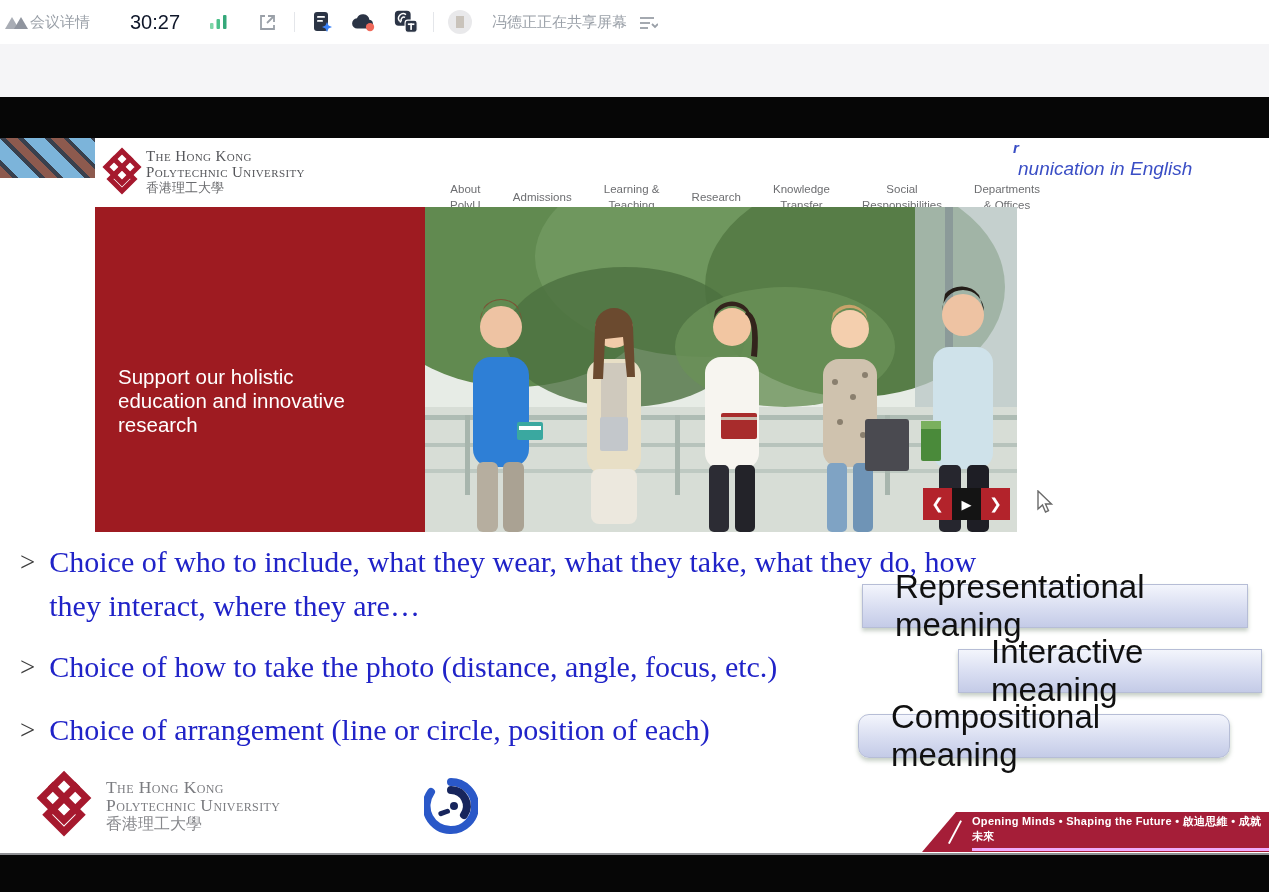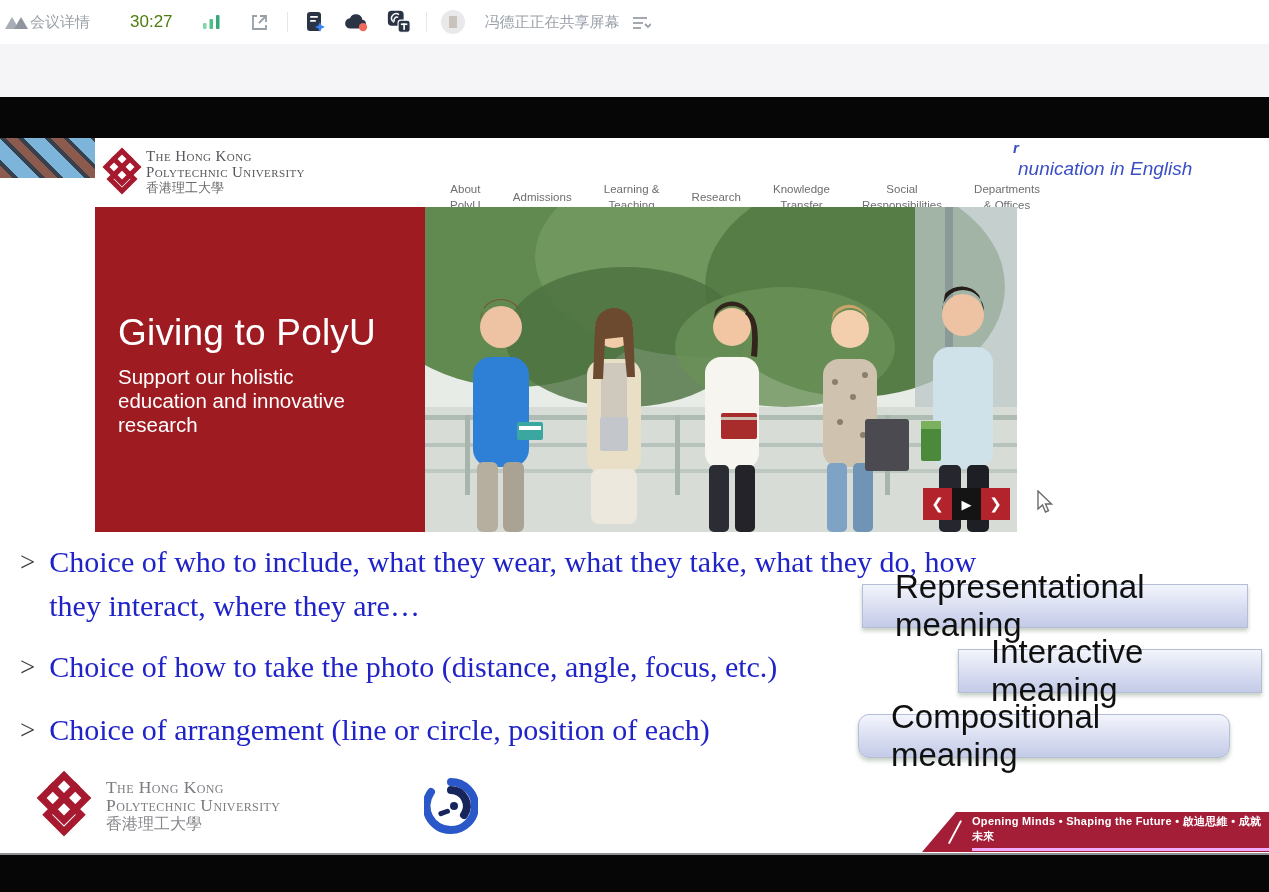--- a/index.html
+++ b/index.html
@@ -2,21 +2,21 @@
 <html><head>
 <meta charset="utf-8">
 <style>
   * { margin:0; padding:0; box-sizing:border-box; }
   body { background:#222; font-family:"Liberation Sans", sans-serif; }
   .screen { position:relative; width:1269px; height:892px; background:#fff; overflow:hidden; margin:0 auto; }
 
   
   .meetbar { position:absolute; left:0; top:0; width:1269px; height:44px; background:#ffffff; display:flex; align-items:center; padding-left:4px; }
   .meetbar .txt { color:#9aa0a8; font-size:15px; }
-  .meetbar .timer { color:#4d7c0f; font-size:17px; margin-left:22px; }
+  .meetbar .timer { color:#0f172a; font-size:20px; margin-left:22px; }
   .mb-item { display:flex; align-items:center; margin-right:18px; }
   .mb-divider { width:1px; height:20px; background:#e4e6ea; margin:0 14px; }
   .mb-icon { width:26px; height:26px; display:flex; align-items:center; justify-content:center; }
   .avatar { width:24px; height:24px; border-radius:50%; background:#e9e9eb; position:relative; overflow:hidden; }
   .avatar::after { content:""; position:absolute; left:8px; top:6px; width:8px; height:12px; background:#c9c3bb; }
 
   .graybar { position:absolute; left:0; top:44px; width:1269px; height:53px; background:#f5f5f7; }
   .blackbar-top { position:absolute; left:0; top:97px; width:1269px; height:41px; background:#060606; }
   .grayline-bottom { position:absolute; left:0; top:853px; width:1269px; height:2px; background:#8f9094; }
   .blackbar-bottom { position:absolute; left:0; top:855px; width:1269px; height:37px; background:#060606; }
@@ -169,21 +169,20 @@
     <span class="nav-item">Social
 Responsibilities</span>
     <span class="nav-item">Departments
 &amp; Offices</span>
   </nav>
 
   <span class="frag-r">r</span>
   <span class="frag-title">nunication in English</span>
 
   <div class="hero-red">
-    <div class="hero-title">Giving to PolyU</div>
     <div class="hero-sub">Support our holistic
 education and innovative
 research</div>
   </div>
 
   <div class="hero-photo">
     <svg width="592" height="325" viewBox="0 0 592 325">
       <rect width="592" height="325" fill="#e7ece6"></rect>
 
       <ellipse cx="90" cy="70" rx="150" ry="110" fill="#618a50"></ellipse>

